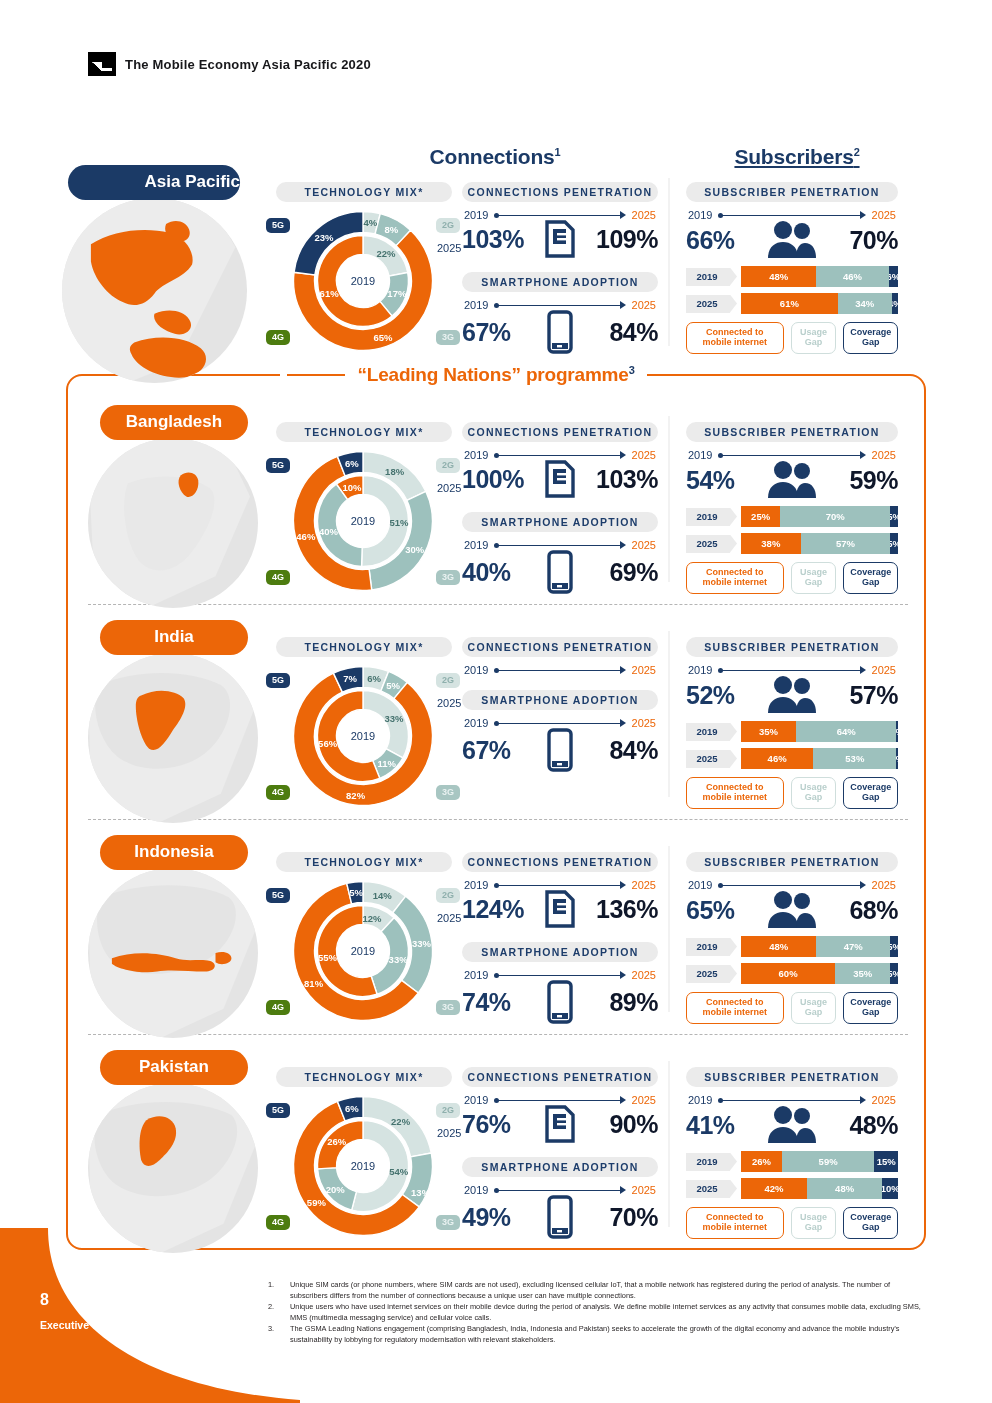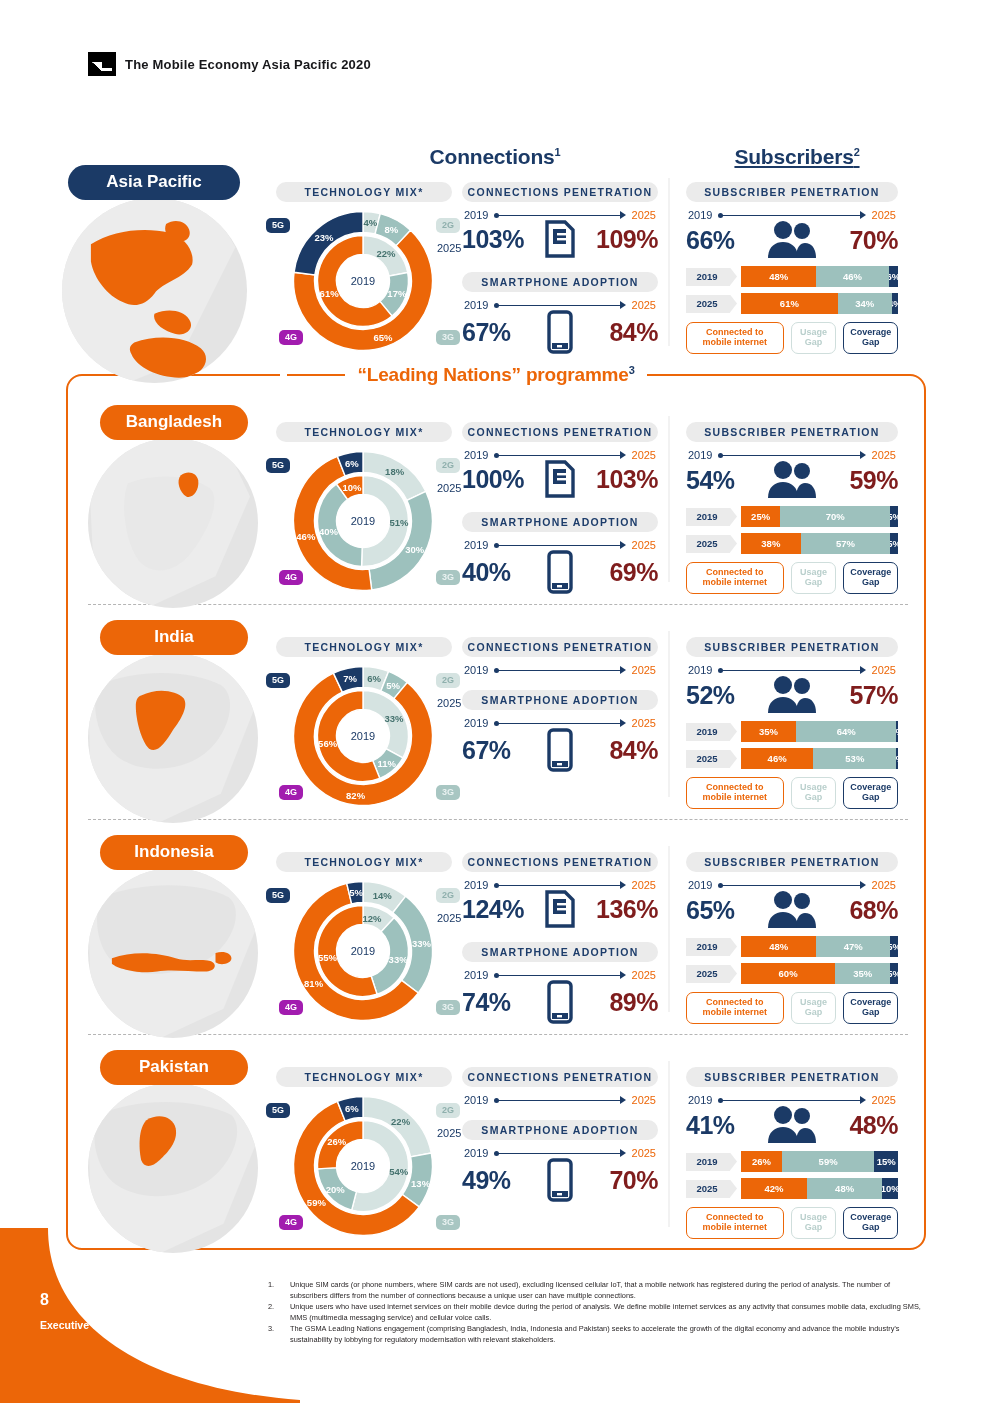--- a/index.html
+++ b/index.html
@@ -43,39 +43,39 @@
   
   .donut { position:relative; }
   .donut svg{ display:block; }
   .donut .ring-year{
     position:absolute; left:0; right:0; top:50%; transform:translateY(-50%);
     text-align:center; font-size:11px; color:#1b3a66; font-weight:500;
   }
   .tech-key{ position:absolute; font-size:9px; font-weight:bold; color:#fff; border-radius:5px; padding:2px 6px 3px; }
   .k5g{ background:#1b3a66; }
   .k2g{ background:#d5e3e1; color:#8fb0ad; }
-  .k4g{ background:#a21caf;margin-left:13px; }
+  .k4g{ background:#4d7c0f; }
   .k3g{ background:#a8c6c2; color:#e9f2f1; }
   .yr2025{ position:absolute; font-size:11px; color:#1b3a66; }
   .dlabel{ position:absolute; font-size:9.5px; font-weight:bold; }
   .dl-white{ color:#ffffff; }
   .dl-dark{ color:#46736f; }
 
   
   .stat-block{ width:196px; }
   .yrs-row{ display:flex; align-items:center; justify-content:space-between; margin-top:7px; padding:0 2px; }
   .yrs-row .y1{ font-size:11px; color:#1b3a66; }
   .yrs-row .y2{ font-size:11px; color:#ec6608; }
   .arrowline{ flex:1; height:10px; position:relative; margin:0 6px; }
   .arrowline::before{ content:""; position:absolute; top:4.5px; left:3px; right:4px; height:1.6px; background:#1b3a66; }
   .arrowline .dot{ position:absolute; left:0; top:2.5px; width:5px; height:5px; border-radius:50%; background:#1b3a66;}
   .arrowline .ah{ position:absolute; right:0; top:1px; width:0; height:0; border-left:6px solid #1b3a66; border-top:4px solid transparent; border-bottom:4px solid transparent;}
   .vals-row{ display:flex; align-items:center; justify-content:space-between; margin-top:-1px; }
   .v-left{ font-size:25px; font-weight:bold; color:#1b3a66; letter-spacing:-.5px; }
-  .v-right{ font-size:25px; font-weight:bold; color:#7f1d1d; letter-spacing:-.5px; }
+  .v-right{ font-size:25px; font-weight:bold; color:#0f172a; letter-spacing:-.5px; }
   .icon-mid{ width:40px; display:flex; justify-content:center; }
 
   
   .sbar-row{ display:flex; align-items:center; margin-top:6px; }
   .sbar-tag{
     position:relative; background:#ebebeb; color:#1b3a66; font-size:9.5px; font-weight:bold;
     padding:3px 8px 4px 6px; min-width:44px; text-align:center;
   }
   .sbar-tag::after{
     content:""; position:absolute; right:-7px; top:0; bottom:0; width:7px;
@@ -168,21 +168,21 @@
       <svg viewBox="0 0 128 140" preserveAspectRatio="xMidYMid slice">
     <path fill="#ececec" d="M0 30 C20 10 60 0 100 6 L120 40 L80 120 L30 140 L0 110 Z"></path>
     <path fill="#ec6608" d="M20 38 C35 28 58 26 74 30 C86 33 92 44 90 52 C84 62 70 64 64 72 C58 80 50 82 42 78 C32 74 22 62 20 50 Z
       M72 24 C78 20 86 22 88 28 C90 34 84 38 78 36 C73 34 70 29 72 24 Z
       M64 86 C74 82 84 84 88 90 C92 96 86 102 78 100 C70 98 62 92 64 86 Z
       M50 106 C66 100 86 102 96 110 C104 117 98 128 86 130 C70 132 52 124 48 114 C46 110 47 108 50 106 Z
       M104 122 C109 119 114 122 113 127 C112 132 106 133 103 129 C101 126 101 124 104 122 Z"></path>
         </svg>
     </div>
 
-    <div class="country-tag tag-ap" style="position:absolute;left:68px;top:-5px;width:172px;">Asia Pacific</div>
+    <div class="country-tag tag-ap" style="position:absolute;left:68px;top:-5px;width:172px;text-align:right;">Asia Pacific</div>
 
     <div style="position:absolute;left:272px;top:12px;width:190px;">
       <div class="pill-label" style="width:176px;margin-left:4px;">TECHNOLOGY MIX*</div>
       <div class="donut" style="position:relative;left:16px;top:4px;width:150px;height:150px;">
         <svg width="150" height="150" viewBox="0 0 150 150">
     <path d="M75 5.5 A69.5 69.5 0 0 1 92.28394715795741 7.683470301560135 L87.06145952749546 28.02371668526139 A48.5 48.5 0 0 0 75 26.5 Z" fill="#d5e3e1" stroke="#fff" stroke-width="1.4"></path>
             <path d="M92.28394715795741 7.683470301560135 A69.5 69.5 0 0 1 122.57602386204387 24.336680394211903 L108.20053463754141 39.645021570061544 A48.5 48.5 0 0 0 87.06145952749546 28.02371668526139 Z" fill="#9dc1bd" stroke="#fff" stroke-width="1.4"></path>
             <path d="M122.57602386204387 24.336680394211903 A69.5 69.5 0 1 1 6.048028258643782 66.28934026728088 L26.882436986247825 68.92133817213126 A48.5 48.5 0 1 0 108.20053463754141 39.645021570061544 Z" fill="#ec6608" stroke="#fff" stroke-width="1.4"></path>
             <path d="M6.048028258643782 66.28934026728088 A69.5 69.5 0 0 1 74.99999999999999 5.5 L74.99999999999999 26.5 A48.5 48.5 0 0 0 26.882436986247825 68.92133817213126 Z" fill="#1b3a66" stroke="#fff" stroke-width="1.4"></path>
     <path d="M75 29.5 A45.5 45.5 0 0 1 119.69406990815534 66.47415018634953 L101.03061214431025 70.0343951634783 A26.5 26.5 0 0 0 75 48.5 Z" fill="#d5e3e1" stroke="#fff" stroke-width="1.4"></path>
@@ -716,21 +716,21 @@
         <svg width="150" height="150" viewBox="0 0 150 150">
     <path d="M75 5.5 A69.5 69.5 0 0 1 143.26896392564385 61.976998636292144 L122.64093166034141 65.91200624259235 A48.5 48.5 0 0 0 75 26.5 Z" fill="#d5e3e1" stroke="#fff" stroke-width="1.4"></path>
             <path d="M143.26896392564385 61.976998636292144 A69.5 69.5 0 0 1 131.22668110905886 115.85107503432688 L114.23732422718496 103.50758473618495 A48.5 48.5 0 0 0 122.64093166034141 65.91200624259235 Z" fill="#9dc1bd" stroke="#fff" stroke-width="1.4"></path>
             <path d="M131.22668110905886 115.85107503432688 A69.5 69.5 0 1 1 49.41534358841484 10.380534230766543 L57.14595919479309 29.905840434419822 A48.5 48.5 0 1 0 114.23732422718496 103.50758473618495 Z" fill="#ec6608" stroke="#fff" stroke-width="1.4"></path>
             <path d="M49.41534358841484 10.380534230766543 A69.5 69.5 0 0 1 74.99999999999999 5.5 L74.99999999999999 26.5 A48.5 48.5 0 0 0 57.14595919479309 29.905840434419822 Z" fill="#1b3a66" stroke="#fff" stroke-width="1.4"></path>
     <path d="M75 29.5 A45.5 45.5 0 1 1 63.6846101339991 119.07053383135272 L68.40971799013134 100.66745376990872 A26.5 26.5 0 1 0 75 48.5 Z" fill="#d5e3e1" stroke="#fff" stroke-width="1.4"></path>
             <path d="M63.6846101339991 119.07053383135272 A45.5 45.5 0 0 1 29.58978385651364 77.8569686385838 L48.552291696650805 76.66394876752682 A26.5 26.5 0 0 0 68.40971799013134 100.66745376990872 Z" fill="#9dc1bd" stroke="#fff" stroke-width="1.4"></path>
             <path d="M29.58978385651364 77.8569686385838 A45.5 45.5 0 0 1 74.99999999999999 29.5 L75 48.5 A26.5 26.5 0 0 0 48.552291696650805 76.66394876752682 Z" fill="#ec6608" stroke="#fff" stroke-width="1.4"></path>
   </svg>
         <div class="dlabel dl-dark" style="left:112.6080153951727px;top:29.53971867622844px;transform:translate(-50%,-50%);">22%</div>
-          <div class="dlabel dl-white" style="left:132.5790889543861px;top:92px;transform:translate(-50%,-50%);">13%</div>
+          <div class="dlabel dl-white" style="left:132.5790889543861px;top:101px;transform:translate(-50%,-50%);">13%</div>
           <div class="dlabel dl-white" style="left:28.38085426983428px;top:111.16151616552563px;transform:translate(-50%,-50%);">59%</div>
           <div class="dlabel dl-white" style="left:63.944502439442196px;top:17.04505220700738px;transform:translate(-50%,-50%);">6%</div>
           <div class="dlabel dl-dark" style="left:110.7161292473212px;top:79.51199640831496px;transform:translate(-50%,-50%);">54%</div>
           <div class="dlabel dl-white" style="left:47.26152326007159px;top:97.94726363095283px;transform:translate(-50%,-50%);">20%</div>
           <div class="dlabel dl-white" style="left:48.75712941282917px;top:50.356304186567215px;transform:translate(-50%,-50%);">26%</div>
         <div class="ring-year">2019</div>
       </div>
       <div class="tech-key k5g" style="left:-6px;top:36px;">5G</div>
       <div class="tech-key k2g" style="left:164px;top:36px;">2G</div>
       <div class="tech-key k4g" style="left:-6px;top:148px;">4G</div>
@@ -742,20 +742,32 @@
       <div class="stat-block">
     <div class="pill-label">CONNECTIONS PENETRATION</div>
     <div class="yrs-row">
       <span class="y1">2019</span>
       <span class="arrowline">
               <span class="dot"></span>
               <span class="ah"></span>
             </span>
       <span class="y2">2025</span>
     </div>
+    <div class="vals-row">
+      <span class="v-left">76%</span>
+      <span class="icon-mid">
+              <svg width="32" height="38" viewBox="0 0 32 38">
+    <path d="M3 2 h18 l8 8 v26 h-26 z" fill="none" stroke="#1b3a66" stroke-width="3.4"></path>
+    <rect x="9" y="9" width="13" height="15" fill="#1b3a66"></rect>
+    <rect x="13" y="13" width="9" height="2.4" fill="#fff"></rect>
+    <rect x="13" y="18" width="9" height="2.4" fill="#fff"></rect>
+  </svg>
+            </span>
+      <span class="v-right">90%</span>
+    </div>
   </div>
       <div style="height:14px"></div>
       <div class="stat-block">
     <div class="pill-label">SMARTPHONE ADOPTION</div>
     <div class="yrs-row">
       <span class="y1">2019</span>
       <span class="arrowline">
               <span class="dot"></span>
               <span class="ah"></span>
             </span>

